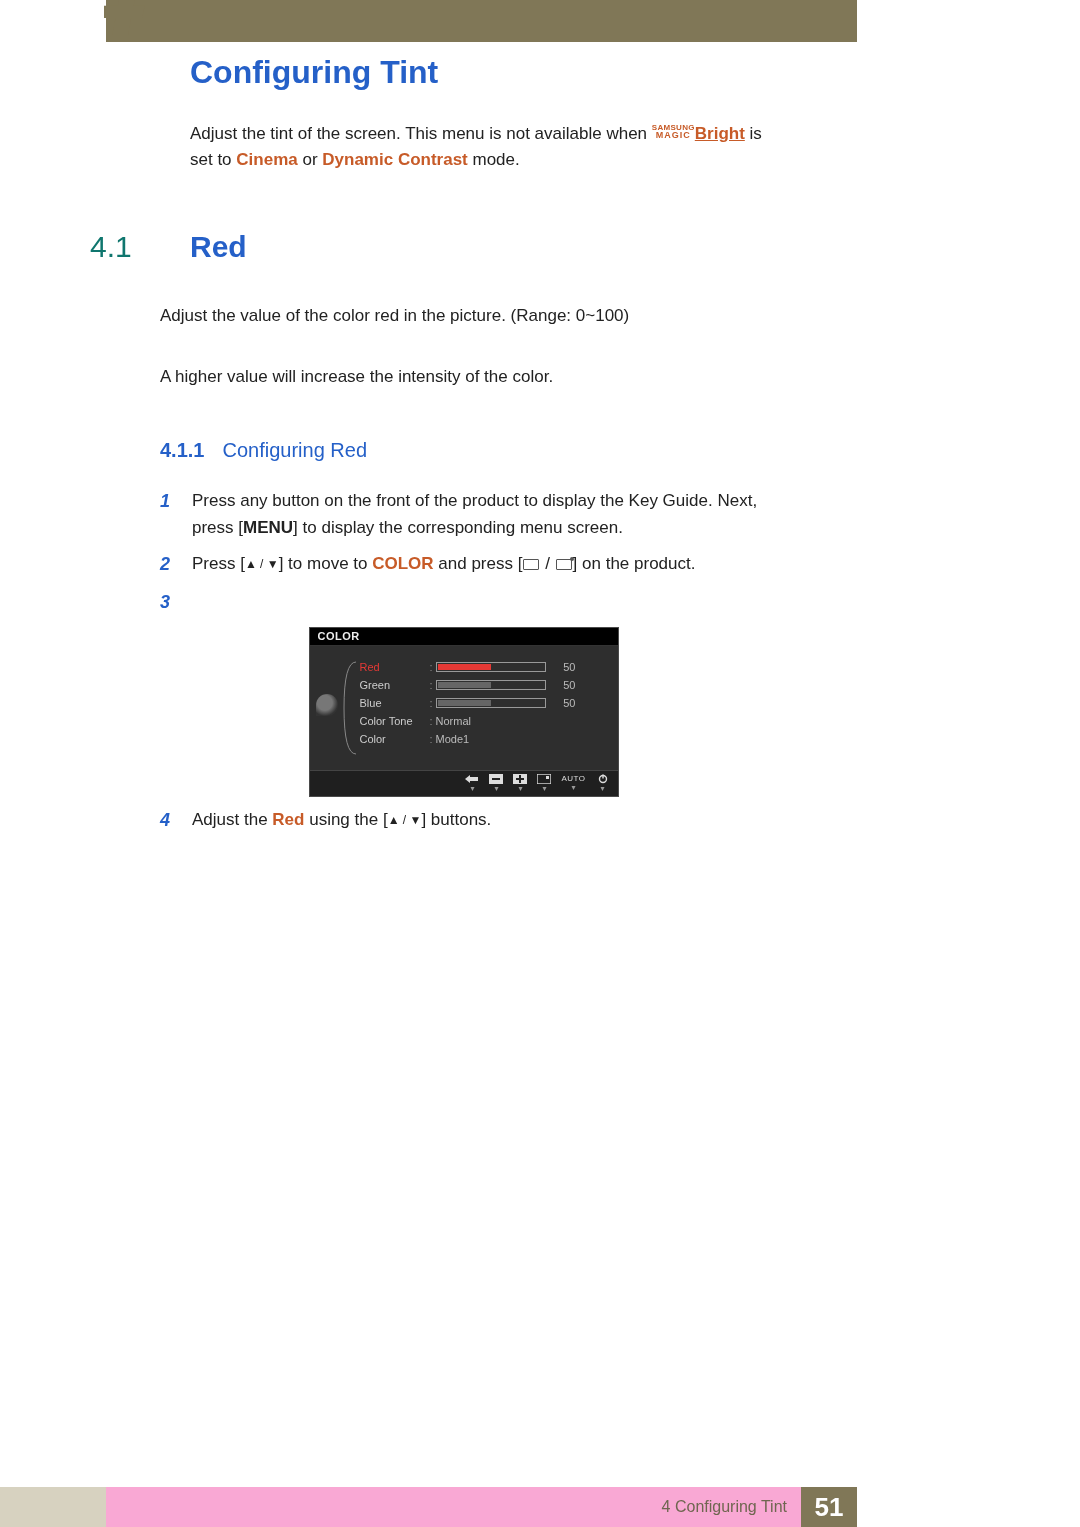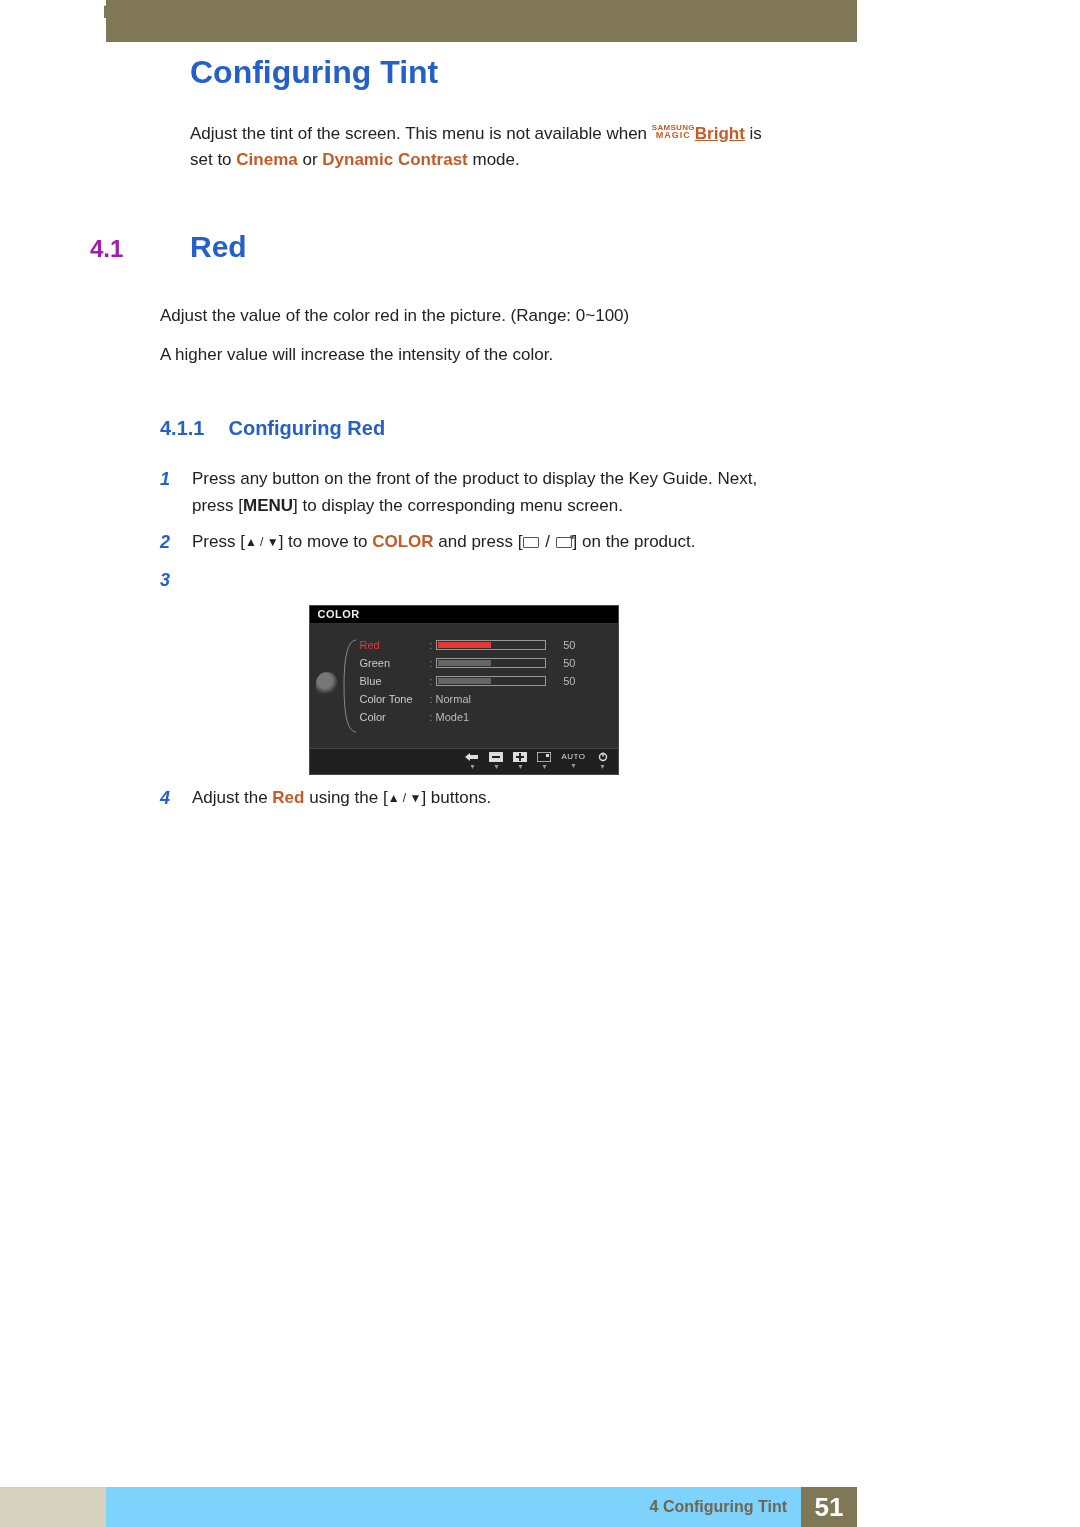--- a/index.html
+++ b/index.html
@@ -23,26 +23,26 @@
     white-space: nowrap;
   }
   .content { padding: 12px 90px 0 90px; }
   .title { color: #2560c8; font-size: 32px; font-weight: bold; margin-left: 100px; margin-bottom: 30px; }
   .intro { margin-left: 100px; font-size: 17px; line-height: 1.55; color: #222; }
   .intro .magic { font-size: 10px; font-weight: bold; color: #c75b28; letter-spacing: 0.3px; position: relative; top: -1px; }
   .intro .bright { font-weight: bold; color: #c75b28; text-decoration: underline; }
   .intro .cinema { font-weight: bold; color: #c75b28; margin-top: 12px; }
   .intro .dyn { font-weight: bold; color: #c75b28; }
   .sec-row { display: flex; align-items: baseline; gap: 30px; margin-top: 56px; }
-  .sec-num { color: #a21caf; font-size: 24px; font-weight: bold; width: 70px; }
+  .sec-num { color: #0f766e; font-size: 30px; font-weight: normal; width: 70px; }
   .sec-title { color: #2560c8; font-size: 30px; font-weight: bold; }
   .body-text { margin-left: 70px; margin-top: 36px; font-size: 17px; line-height: 1.9; color: #222; }
-  .subsec-row { display: flex; align-items: baseline; gap: 24px; margin-left: 70px; margin-top: 46px; }
+  .subsec-row { display: flex; align-items: baseline; gap: 18px; margin-left: 70px; margin-top: 46px; }
   .subsec-num { color: #2560c8; font-size: 20px; font-weight: bold; }
-  .subsec-title { color: #2560c8; font-size: 20px; font-weight: bold; }
+  .subsec-title { color: #2560c8; font-size: 20px; font-weight: normal; }
   .steps { margin-left: 70px; margin-top: 26px; }
   .step { display: flex; gap: 18px; margin-bottom: 10px; font-size: 17px; line-height: 1.55; color: #222; }
   .step-num { color: #2560c8; font-style: italic; font-weight: bold; font-size: 18px; min-width: 14px; }
   .step .menu { font-weight: bold; }
   .step .tri { font-size: 12px; vertical-align: 1px; }
   .step .color-kw { font-weight: bold; color: #c75b28; }
   .step .red-kw { font-weight: bold; color: #c75b28; }
   .step .icon-box { display:inline-block; width:16px; height:11px; border:1.3px solid #555; border-radius:1px; vertical-align: -1px; margin:0 1px;}
   .step .icon-box.hasdot { position: relative; }
   .step .icon-box.hasdot::after { content:""; position:absolute; right:-3px; top:-3px; width:4px; height:4px; background:#555; border-radius:50%; }
@@ -62,21 +62,21 @@
   .osd-bar-fill-grey { height:100%; width:50%; background:#666; }
   .osd-val { width:22px; text-align:right; color:#bbb; }
   .osd-text { color:#bbb; }
   .osd-footer { display:flex; justify-content:flex-end; align-items:center; gap:10px; background:#1f1f1f; padding:3px 8px; border-top:1px solid #444; margin-top:8px; }
   .osd-fbtn { display:flex; flex-direction:column; align-items:center; gap:1px; }
   .osd-fbtn svg { width:14px; height:10px; fill:#ddd; }
   .osd-fbtn .lbl { font-size:8px; color:#ddd; letter-spacing: .5px; }
   .osd-fbtn .chev { font-size:8px; color:#999; line-height:1; }
   .footer { position:absolute; bottom:0; left:0; right:0; display:flex; align-items:stretch; height:40px; }
   .footer-left { width:106px; background:#d7d2c0; }
-  .footer-mid { flex:1; background:#7dd3fc; display:flex; align-items:center; justify-content:flex-end; padding-right:14px; color:#6f6650; font-weight:bold; font-size:16px; }
+  .footer-mid { flex:1; background:#f9a8d4; display:flex; align-items:center; justify-content:flex-end; padding-right:14px; color:#6f6650; font-weight:normal; font-size:16px; }
   .footer-num { background:#807757; color:#fff; font-weight:bold; font-size:26px; display:flex; align-items:center; justify-content:center; width:56px; }
   .page { position: relative; min-height: 1527px; width: 857px; }
 </style>
 </head>
 <body>
 
 <div class="page">
 
   <div class="top-banner">
     <div class="top-banner-inner"></div>
@@ -92,21 +92,21 @@
     <p class="intro">
       <span>Adjust the tint of the screen. This menu is not available when </span><span class="magic"><span style="display:inline-block;line-height:0.9;text-align:center;"><span style="display:block;font-size:8px;">SAMSUNG</span><span style="display:block;font-size:9px;letter-spacing:1px;">MAGIC</span></span></span><span class="bright">Bright</span><span> is set to </span><span class="cinema">Cinema</span><span> or </span><span class="dyn">Dynamic Contrast</span><span> mode.</span>
     </p>
 
     <div class="sec-row">
       <div class="sec-num">4.1</div>
       <div class="sec-title">Red</div>
     </div>
 
     <div class="body-text">
-      <p style="margin-bottom:7px;">Adjust the value of the color red in the picture. (Range: 0~100)</p>
+      <p style="margin-bottom:29px;">Adjust the value of the color red in the picture. (Range: 0~100)</p>
       <p>A higher value will increase the intensity of the color.</p>
     </div>
 
     <div class="subsec-row">
       <div class="subsec-num">4.1.1</div>
       <div class="subsec-title">Configuring Red</div>
     </div>
 
     <div class="steps">
 

